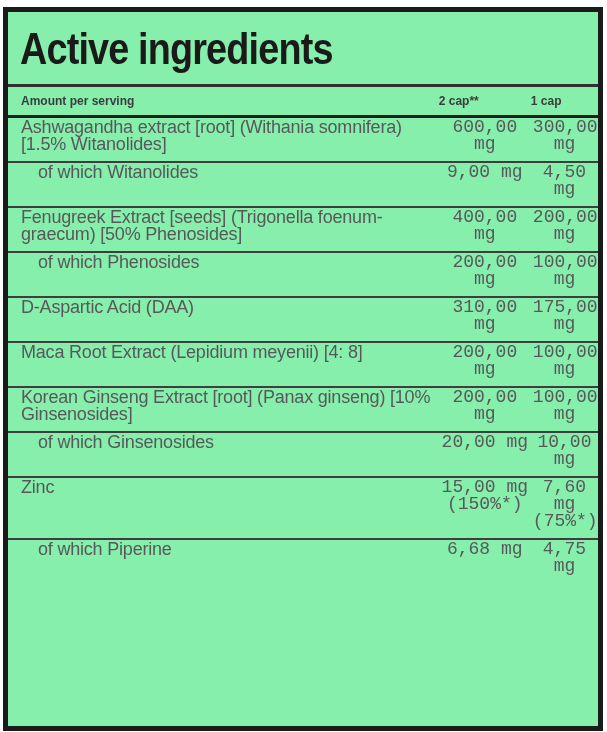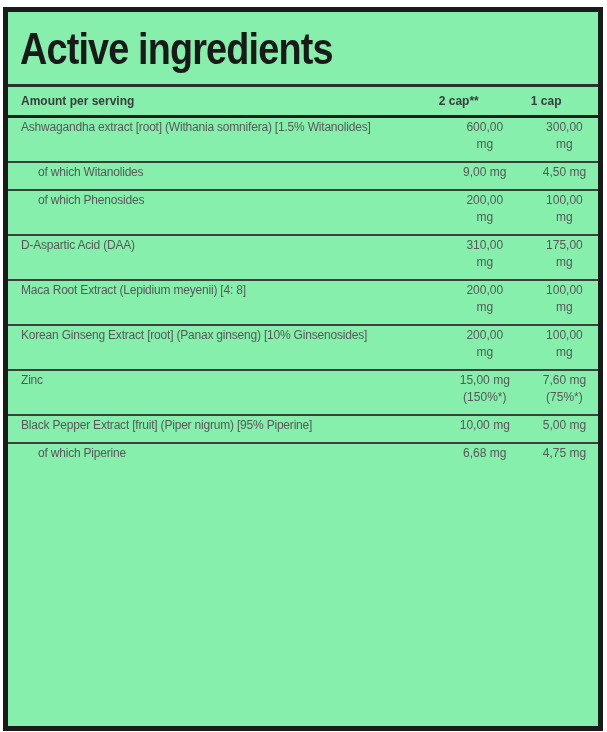--- a/index.html
+++ b/index.html
@@ -51,40 +51,41 @@
     font-weight: 700;
     color: #3c3c3e;
     padding: 7px 2px 7px 0;
     border-bottom: 3px solid #1f1f1f;
     vertical-align: middle;
   }
   tr.header-row td.h-name { padding-left: 13px; text-align: left; }
   tr.header-row td.h-amt  { text-align: left; }
 
   tbody td {
-    font-size: 12px;
+    font-size: 18px;
     line-height: 17px;
     color: #58585a;
     vertical-align: top;
     border-bottom: 2px solid #3e3e3e;
     padding-bottom: 8px;
   }
   tbody tr:last-child td { border-bottom: none; }
   td.name {
     text-align: left;
     padding-left: 13px;
     padding-right: 8px;
     letter-spacing: -0.2px;
   }
   tr.sub td.name { padding-left: 30px; }
   td.amt {
     text-align: center;
     white-space: pre-line;
     padding-left: 2px;
     padding-right: 2px;
+    font-family: Liberation Mono, monospace;
   }
 </style>
 </head>
 <body>
 
 <div class="sheet">
   <div class="title-block">
     <h1>Active ingredients</h1>
   </div>
   <table class="ingredients">
@@ -106,20 +107,27 @@
     <td class="amt">600,00
 mg</td>
     <td class="amt">300,00
 mg</td>
   </tr>
         <tr class="sub">
     <td class="name">of which Witanolides</td>
     <td class="amt">9,00 mg</td>
     <td class="amt">4,50 mg</td>
   </tr>
+        <tr>
+    <td class="name">Fenugreek Extract [seeds] (Trigonella foenum-graecum) [50% Phenosides]</td>
+    <td class="amt">400,00
+mg</td>
+    <td class="amt">200,00
+mg</td>
+  </tr>
         <tr class="sub">
     <td class="name">of which Phenosides</td>
     <td class="amt">200,00
 mg</td>
     <td class="amt">100,00
 mg</td>
   </tr>
         <tr>
     <td class="name">D-Aspartic Acid (DAA)</td>
     <td class="amt">310,00
@@ -134,31 +142,31 @@
     <td class="amt">100,00
 mg</td>
   </tr>
         <tr>
     <td class="name">Korean Ginseng Extract [root] (Panax ginseng) [10% Ginsenosides]</td>
     <td class="amt">200,00
 mg</td>
     <td class="amt">100,00
 mg</td>
   </tr>
+        <tr class="sub">
+    <td class="name">of which Ginsenosides</td>
+    <td class="amt">20,00 mg</td>
+    <td class="amt">10,00 mg</td>
+  </tr>
         <tr>
     <td class="name">Zinc</td>
     <td class="amt">15,00 mg
 (150%*)</td>
     <td class="amt">7,60 mg
 (75%*)</td>
-  </tr>
-        <tr>
-    <td class="name">Black Pepper Extract [fruit] (Piper nigrum) [95% Piperine]</td>
-    <td class="amt">10,00 mg</td>
-    <td class="amt">5,00 mg</td>
   </tr>
         <tr class="sub">
     <td class="name">of which Piperine</td>
     <td class="amt">6,68 mg</td>
     <td class="amt">4,75 mg</td>
   </tr>
       </tbody>
   </table>
 </div>
 

